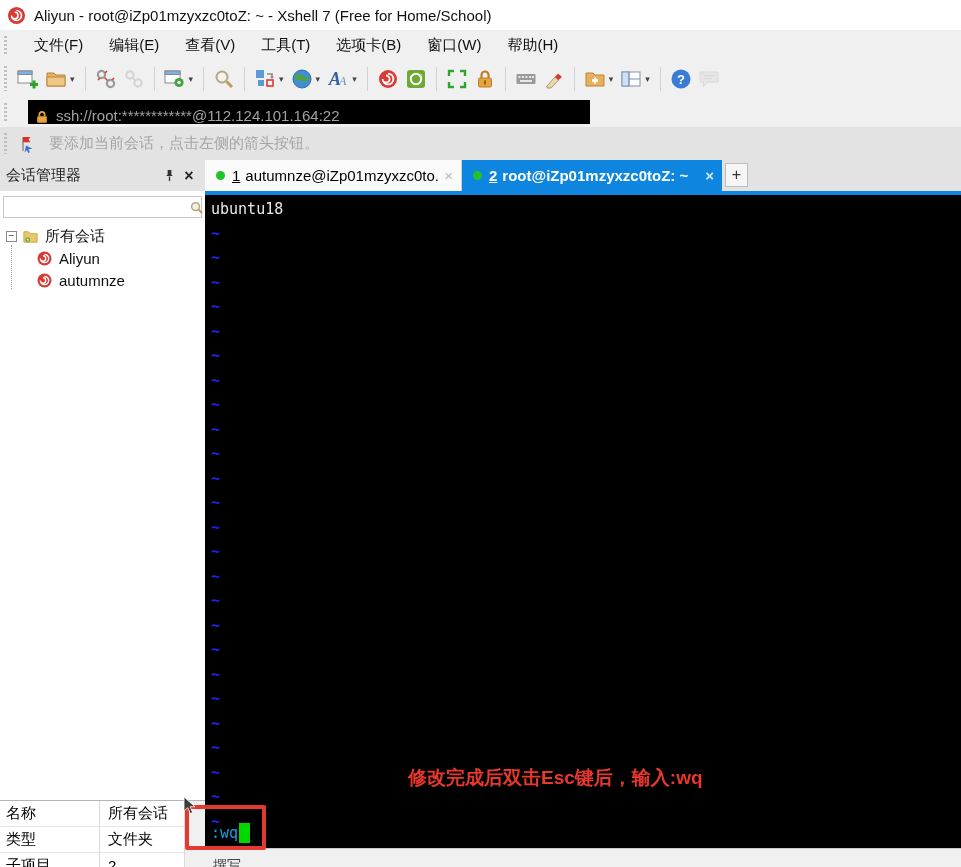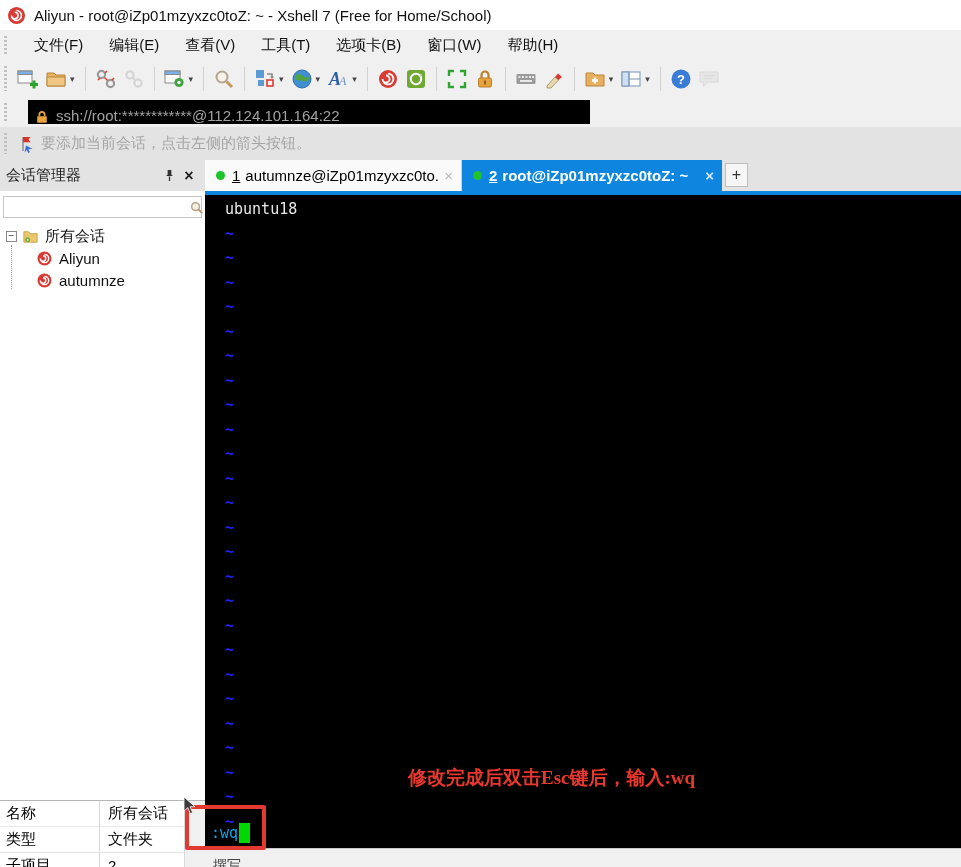--- a/index.html
+++ b/index.html
@@ -31,21 +31,21 @@
 
   
   .addressbar { position:absolute; left:0; top:97px; width:961px; height:30px; background:#f0f0f0; }
   .address-field { position:absolute; left:28px; top:3px; width:562px; height:24px; background:#000000; display:flex; align-items:flex-end; padding-left:7px; }
   .address-field svg { width:14px; height:14px; margin-right:7px; }
   .address-text { color:#a2a2a2; font-size:15px; white-space:nowrap; }
 
   
   .infobar { position:absolute; left:0; top:127px; width:961px; height:33px; background:#e3e3e3; display:flex; align-items:center; padding-left:10px; }
   .infobar svg { width:18px; height:18px; margin-right:5px; }
-  .info-text { color:#a5a5a5; font-size:15px; }
+  .info-text { color:#a5a5a5; font-size:15px;margin-left:8px; }
 
   
   .tabrow { position:absolute; left:0; top:160px; width:961px; height:31px; background:#e3e3e3; }
   .sm-header { position:absolute; left:0; top:0; width:205px; height:31px; background:#e3e3e3; display:flex; align-items:center; padding:0 6px; }
   .sm-title { flex:1; font-size:15px; color:#222; }
   .sm-header .hbtn { width:20px; height:20px; display:flex; align-items:center; justify-content:center; color:#222; }
   .sm-header svg { width:13px; height:13px; }
   .close-x { font-size:16px; line-height:1; color:#222; font-weight:bold; }
 
   .tabs { position:absolute; left:205px; top:0; height:31px; display:flex; align-items:stretch; }
@@ -75,27 +75,27 @@
 
   
   .props { position:absolute; left:0; top:800px; width:184px; height:67px; background:#fff; border-top:1px solid #b5b5b5; overflow:hidden; }
   .prow { display:flex; height:26px; align-items:center; border-bottom:1px solid #e6e6e6; font-size:15px; }
   .pkey { width:100px; padding-left:6px; border-right:1px solid #d8d8d8; height:100%; display:flex; align-items:center; }
   .pval { padding-left:8px; }
   .side-strip { position:absolute; left:184px; top:800px; width:21px; height:67px; background:#f0f0f0; border-top:1px solid #b5b5b5; border-left:1px solid #d9d9d9; }
 
   
   .terminal { position:absolute; left:205px; top:195px; width:756px; height:653px; background:#000; font-family:"DejaVu Sans Mono","Liberation Mono",monospace; font-size:15px; overflow:hidden; }
-  .term-lines { padding:2px 0 0 20px;text-decoration:underline; }
+  .term-lines { padding:2px 0 0 6px;text-decoration:underline; }
   .term-line { height:24.5px; line-height:24.5px; white-space:pre; }
   .first-line { color:#e8e8e8; }
   .tilde { color:#2222f0; font-weight:bold; }
   .cmdline { position:absolute; left:6px; bottom:5px; color:#0ea5e9; line-height:20px; }
   .cursor-block { display:inline-block; width:11px; height:20px; background:#00d800; vertical-align:middle; margin-left:1px; }
-  .annotation { position:absolute; left:203px; top:570px; color:#e8382e; font-size:19px; font-weight:bold; font-family:Liberation Serif, serif; white-space:nowrap; }
+  .annotation { position:absolute; left:203px; top:570px; color:#e8382e; font-size:19px; font-weight:bold; font-family:Liberation Sans, sans-serif; white-space:nowrap; }
 
   
   .composebar { position:absolute; left:205px; top:848px; width:756px; height:27px; background:#f0f0f0; border-top:1px solid #c8c8c8; overflow:hidden; }
   .compose-label { position:absolute; left:8px; top:8px; font-size:14px; color:#444; }
 
   
   .red-rect { position:absolute; left:185px; top:805px; width:81px; height:45px; border:4px solid #e23a30; border-radius:2px; pointer-events:none; }
   .mouse-cursor { position:absolute; left:183px; top:796px; width:13px; height:20px; pointer-events:none; }
 </style>
 </head>

